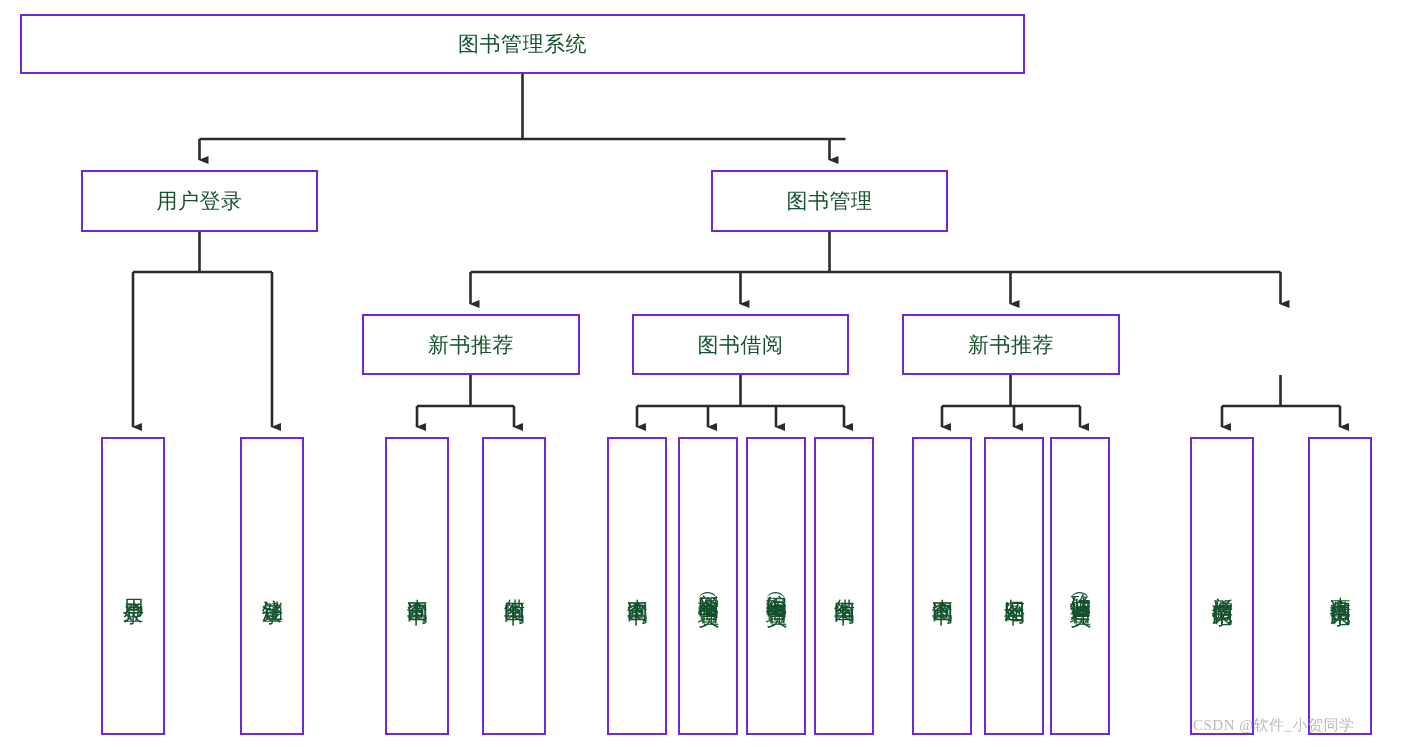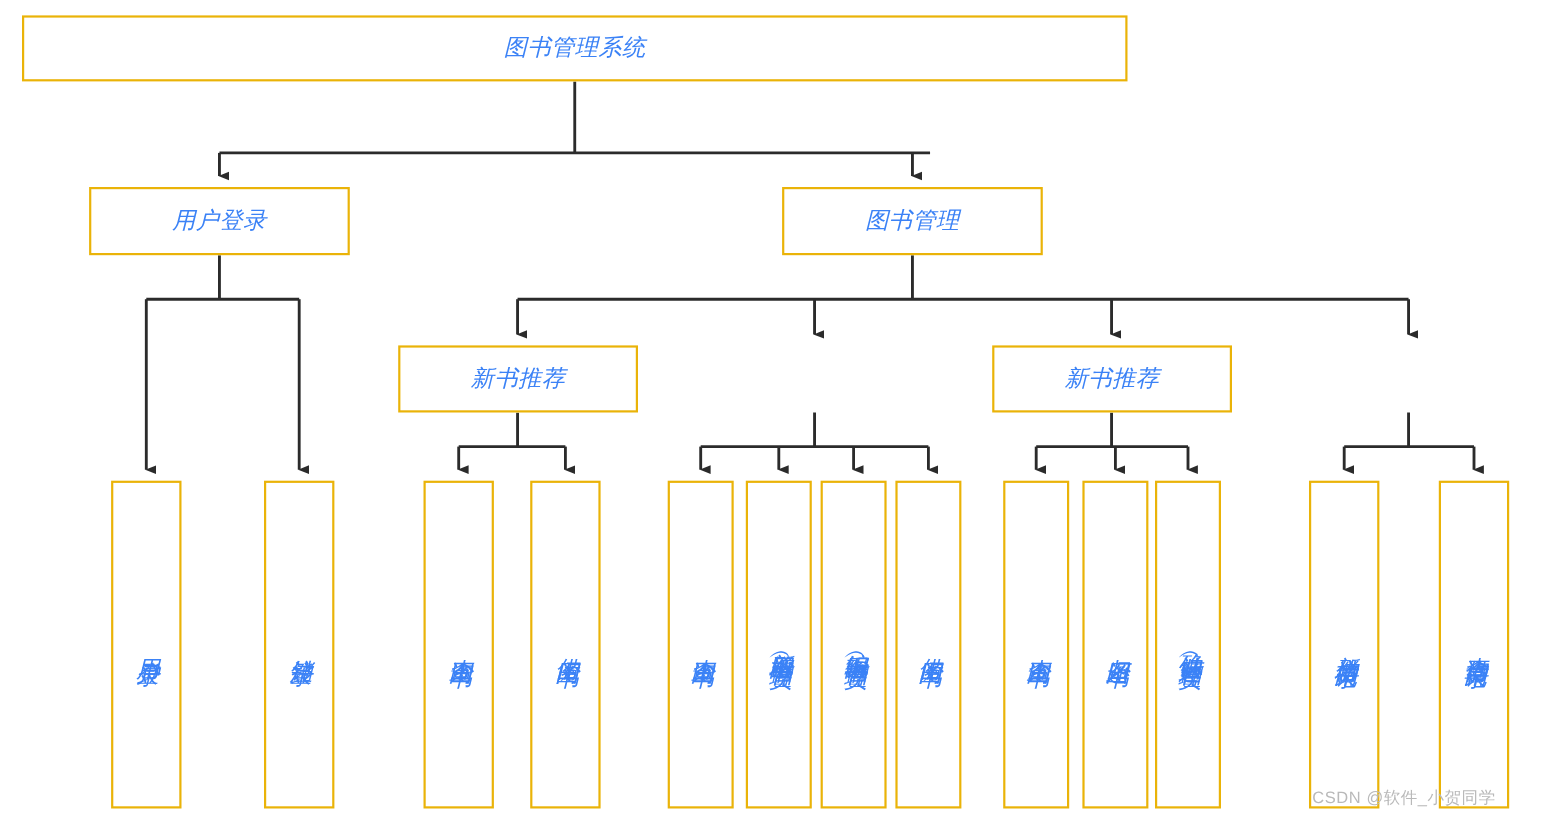--- a/index.html
+++ b/index.html
@@ -21,27 +21,26 @@
     position: absolute;
     left: 0;
     top: 0;
     width: 1405px;
     height: 747px;
     pointer-events: none;
   }
   .node {
     position: absolute;
     box-sizing: border-box;
-    border: 2px solid #eab308;
+    border: 2px solid #6d28d9;
     background: #ffffff;
     display: flex;
     align-items: center;
     justify-content: center;
-    color: #3b82f6;
-    font-style: italic;
+    color: #14532d;
   }
   .node-h .label {
     font-size: 21px;
     line-height: 1.2;
     letter-spacing: 0.5px;
     white-space: nowrap;
   }
   .node-v {
     align-items: center;
     justify-content: center;
@@ -127,20 +126,23 @@
   <div class="node node-h" style="left: 81px; top: 170px; width: 237px; height: 62px;">
     <span class="label">用户登录</span>
   </div>
   <div class="node node-h" style="left: 362px; top: 314px; width: 218px; height: 61px;">
     <span class="label">新书推荐</span>
   </div>
 
   <div class="node node-h" style="left: 711px; top: 170px; width: 237px; height: 62px;">
     <span class="label">图书管理</span>
   </div>
+  <div class="node node-h" style="left: 632px; top: 314px; width: 217px; height: 61px;">
+    <span class="label">图书借阅</span>
+  </div>
   <div class="node node-h" style="left: 902px; top: 314px; width: 218px; height: 61px;">
     <span class="label">新书推荐</span>
   </div>
 
   <div class="node node-v" style="left: 101px; top: 437px; width: 64px; height: 298px;">
     <span class="label">用户登录</span>
   </div>
   <div class="node node-v" style="left: 240px; top: 437px; width: 64px; height: 298px;">
     <span class="label">注销登录</span>
   </div>
@@ -171,15 +173,15 @@
   <div class="node node-v" style="left: 1050px; top: 437px; width: 60px; height: 298px;">
     <span class="label">确认归还（管理员）</span>
   </div>
   <div class="node node-v" style="left: 1190px; top: 437px; width: 64px; height: 298px;">
     <span class="label">新增借阅记录</span>
   </div>
   <div class="node node-v" style="left: 1308px; top: 437px; width: 64px; height: 298px;">
     <span class="label">查询借阅记录</span>
   </div>
 
-  <div class="watermark" style="left: 1193px; top: 716px;">CSDN @软件_小贺同学</div>
+  <div class="watermark" style="left: 1193px; top: 716px; font-family: Liberation Serif, serif;">CSDN @软件_小贺同学</div>
 
 </div>
 
 </body></html>

